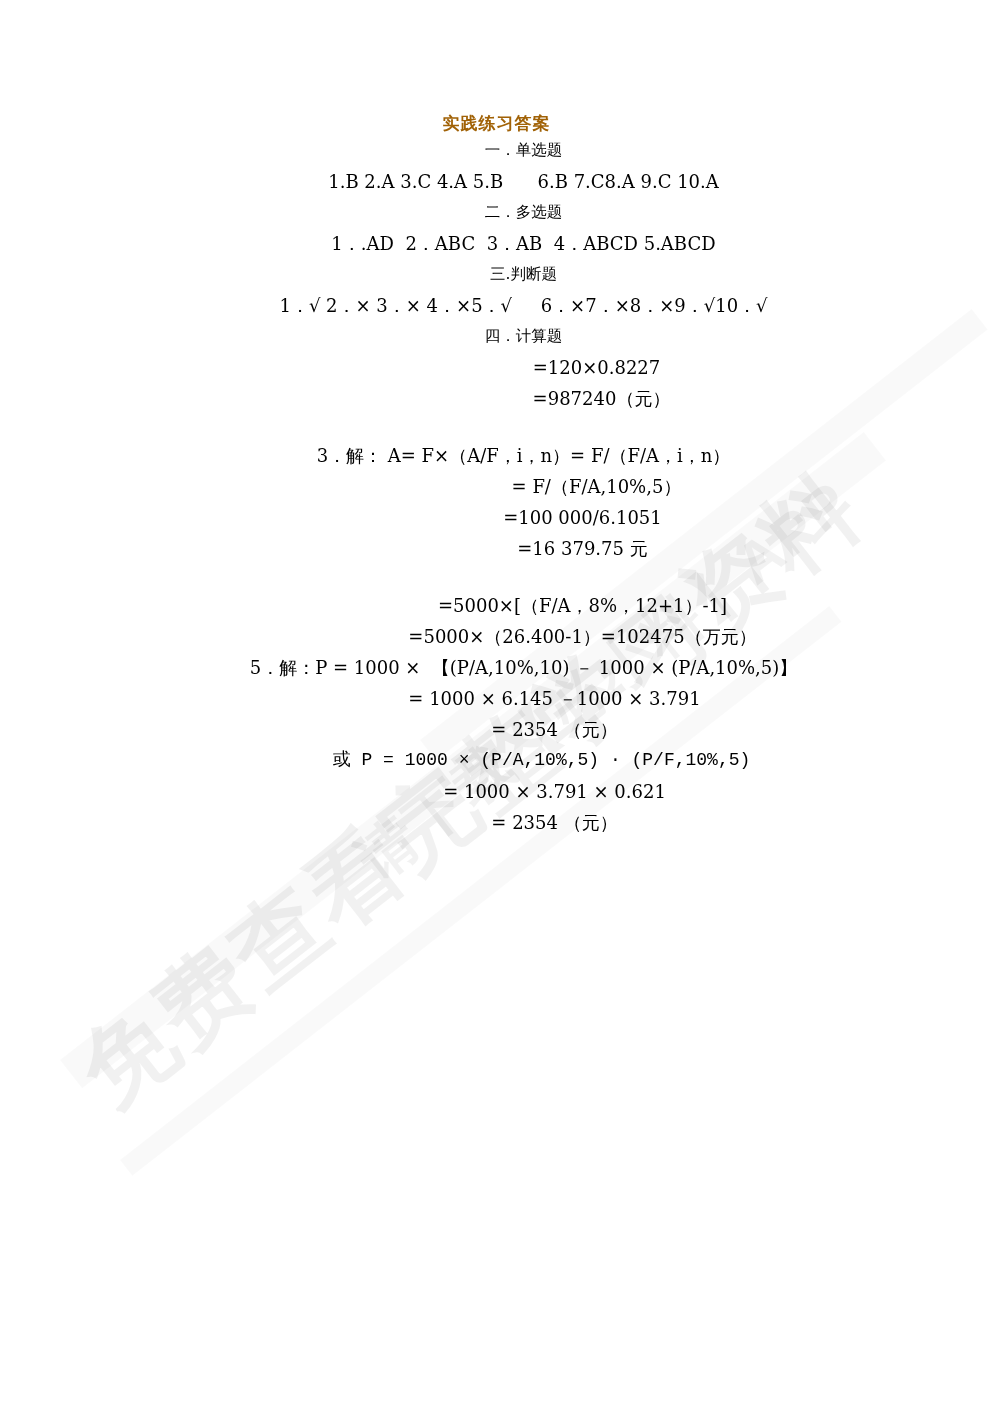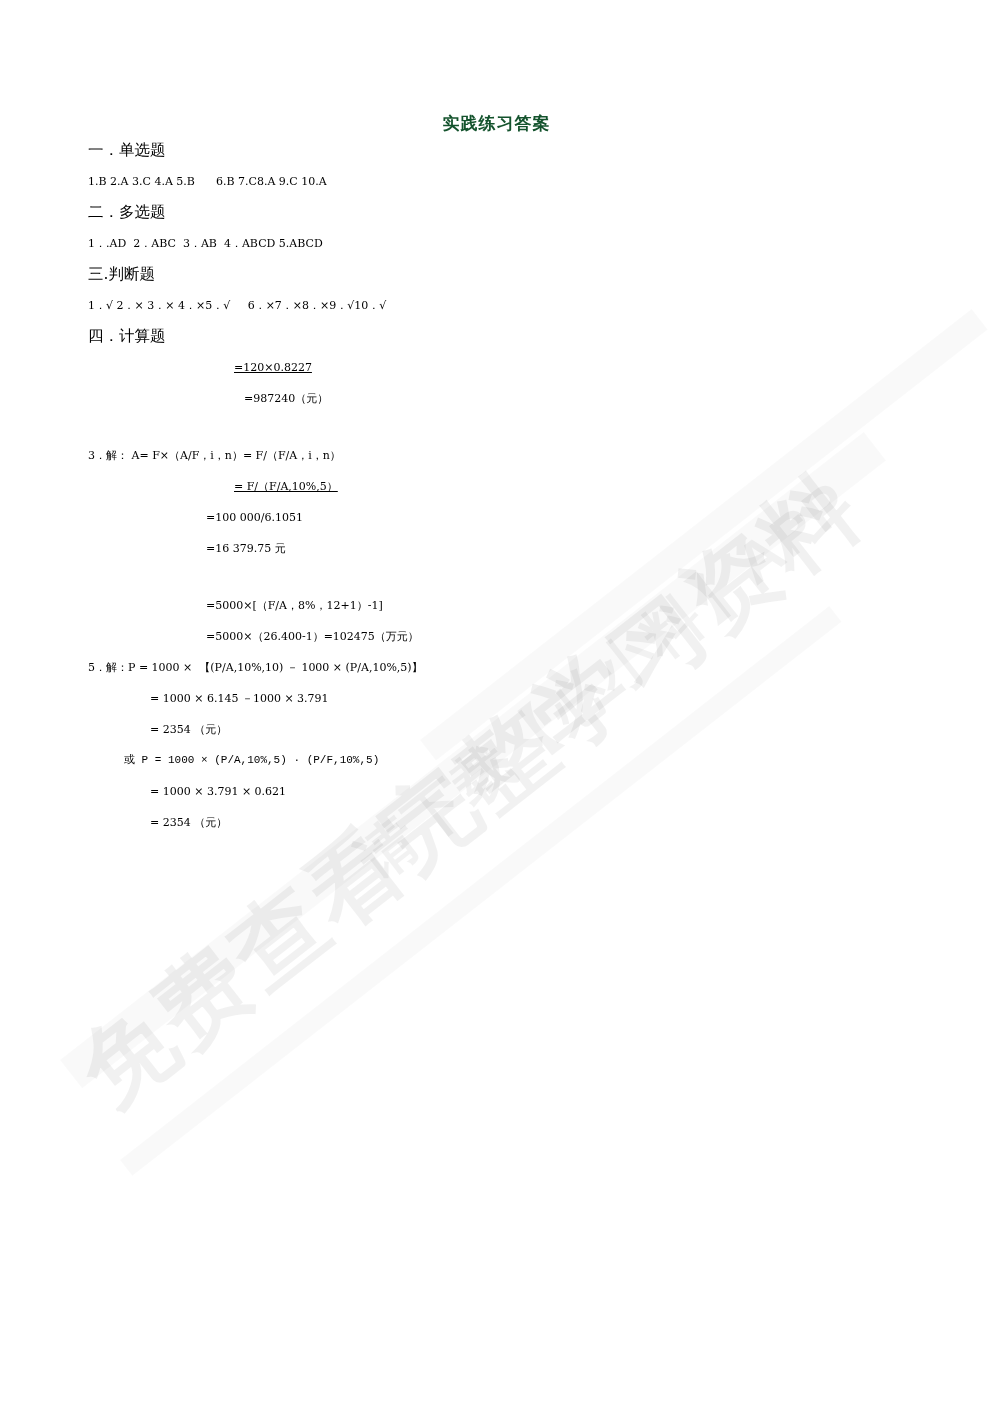--- a/index.html
+++ b/index.html
@@ -61,43 +61,44 @@
     z-index: 2;
     padding: 0;
   }
   .doc-title {
     text-align: center;
     font-size: 17px;
     font-weight: bold;
     font-family: "DejaVu Sans", "Liberation Sans", sans-serif;
     margin: 0;
     padding-top: 112px;
-    color: #14532d;
+    color: #a16207;
     letter-spacing: 1px;
   }
   .block {
-    margin-left: 88px;
+    margin-left: 114px;
     margin-right: 60px;
+    text-align: center;
   }
   .line {
-    font-size: 11px;
+    font-size: 18px;
     line-height: 31px;
     color: #000;
     white-space: pre-wrap;
     font-family: "DejaVu Serif", "Liberation Serif", serif;
   }
   .line.head {
     font-family: "DejaVu Sans", "Liberation Sans", sans-serif;
     font-size: 15.5px;
   }
   .indent-1 { padding-left: 0px; }
   .indent-2 { padding-left: 10px; }
   .indent-3 { padding-left: 62px; }
   .indent-5 { padding-left: 118px; }
-  .indent-6 { padding-left: 146px; text-decoration: underline; }
+  .indent-6 { padding-left: 146px; }
   .indent-7 { padding-left: 156px; }
   .indent-8 { padding-left: 36px; font-family: Liberation Mono, monospace; }
   .gap-md { height: 26px; }
 </style>
 </head>
 <body>
 
 <div id="page">
 
   <div class="watermark">

